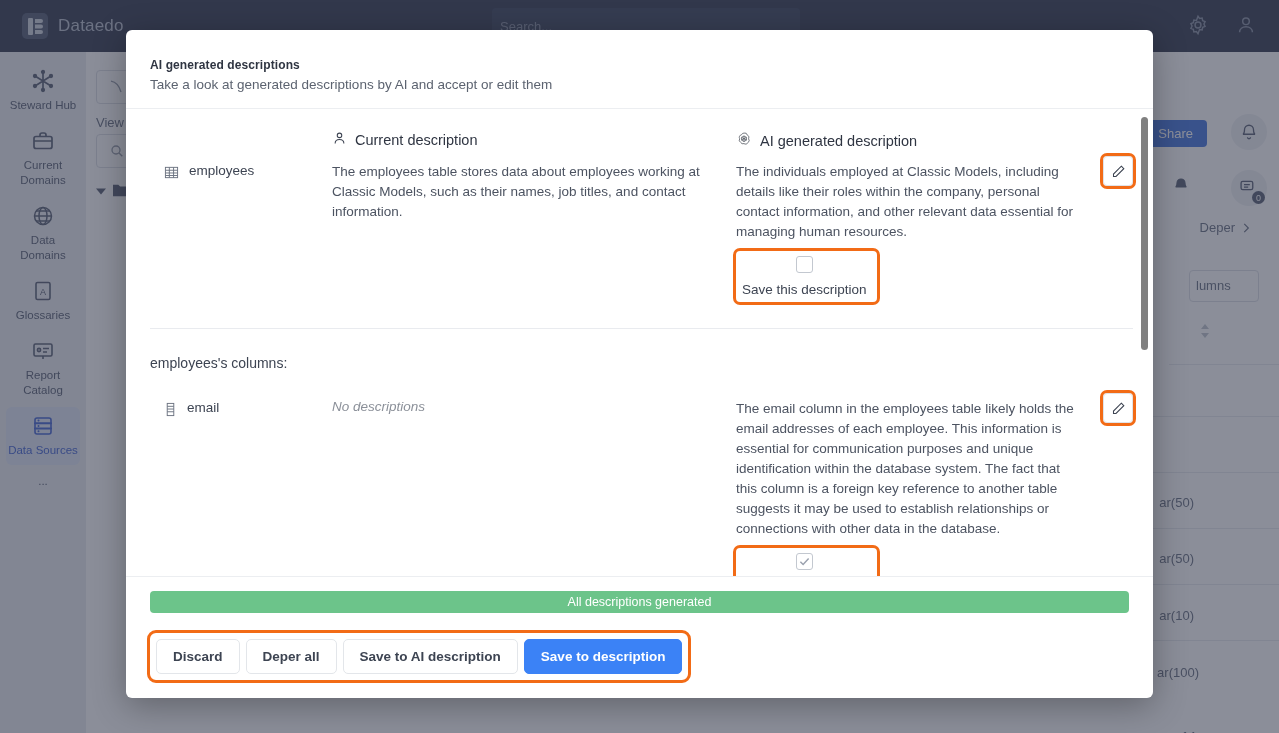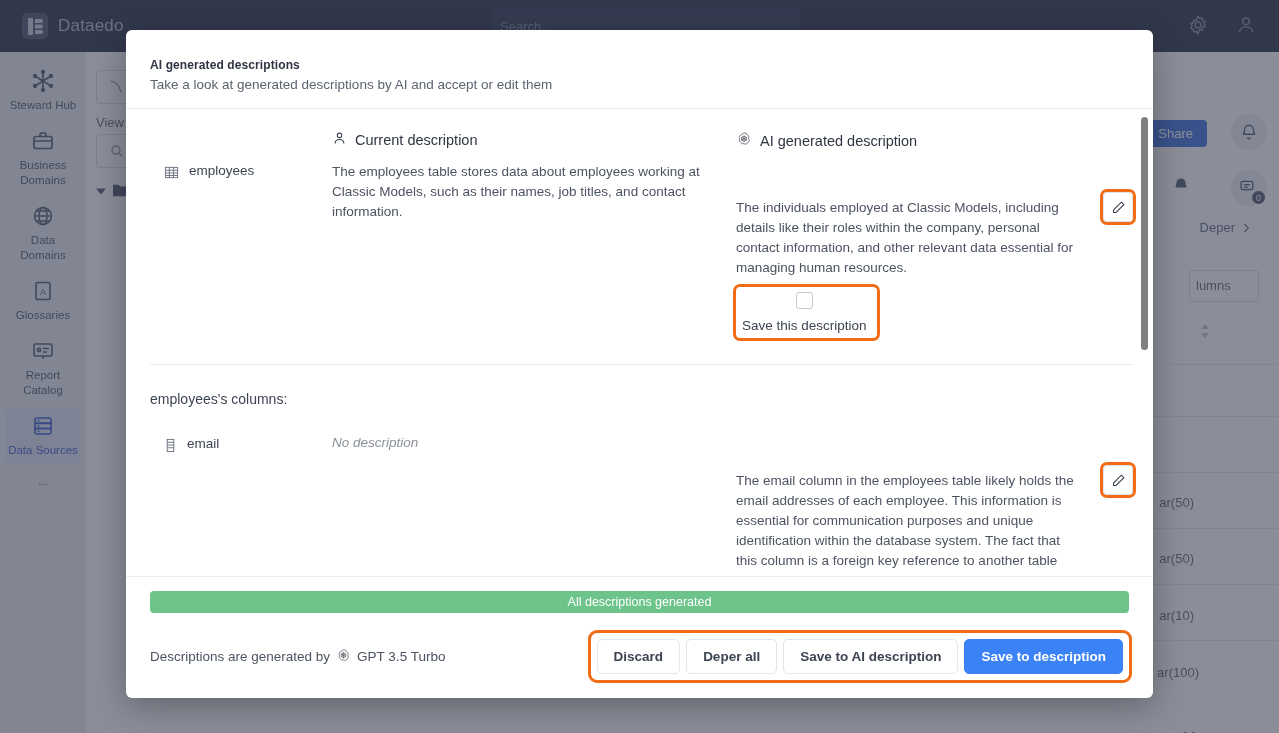--- a/index.html
+++ b/index.html
@@ -139,21 +139,21 @@
   .item-name {
     width: 182px; flex:none;
     display:flex; align-items:flex-start; gap: 10px;
     padding-top: 1px; padding-left: 14px;
   }
   .item-name .nm { font-size: 13.5px; color:#3d4452; }
   .desc-text {
     font-size: 13.5px; color:#4c5361; line-height: 20px;
   }
   .desc-none { font-size: 13.5px; color:#8b9099; font-style: italic; }
-  .ai-cell { position:relative; padding-right: 50px; margin-top: 36px; }
+  .ai-cell { position:relative; padding-right: 50px; }
 
   .edit-btn {
     position:absolute; right: 0; top: -6px;
     width: 30px; height: 30px; border-radius: 4px;
     border: 1px solid #e0e3e8; background:#fff;
     display:flex; align-items:center; justify-content:center;
   }
   .hl-box {
     outline: 3px solid #f26b16; border-radius: 4px;
   }
@@ -264,21 +264,21 @@
       <span class="lbl">Steward Hub</span>
     </div>
 
     <div class="nav-item">
       <span>
         <svg width="24" height="24" viewBox="0 0 24 24" stroke="#5d6578" stroke-width="1.7" fill="none">
           <rect x="3" y="7.5" width="18" height="12" rx="2"></rect>
           <path d="M9 7.5V6a2 2 0 012-2h2a2 2 0 012 2v1.5M3 12h18"></path>
         </svg>
       </span>
-      <span class="lbl">Business Domains</span>
+      <span class="lbl">Current Domains</span>
     </div>
 
     <div class="nav-item">
       <span>
         <svg width="24" height="24" viewBox="0 0 24 24" stroke="#5d6578" stroke-width="1.5" fill="none">
           <circle cx="12" cy="12" r="8.5"></circle>
           <ellipse cx="12" cy="12" rx="4" ry="8.5"></ellipse>
           <path d="M3.5 12h17M5 7h14M5 17h14"></path>
         </svg>
       </span>
@@ -481,21 +481,21 @@
           <span style="margin-top:2px;">
             <svg width="13" height="15" viewBox="0 0 12 16" stroke="#6b7280" stroke-width="1" fill="none">
               <rect x="2.5" y="1.5" width="7" height="13"></rect>
               <path d="M2.5 4.6h7M2.5 7.5h7M2.5 10.4h7"></path>
             </svg>
           </span>
           <span class="nm">email</span>
         </div>
 
         <div class="col-cur" style="padding-right:28px;">
-          <div class="desc-none">No description</div>
+          <div class="desc-none">No descriptions</div>
         </div>
 
         <div class="col-ai ai-cell">
           <div class="desc-text">The email column in the employees table likely holds the email addresses of each employee. This information is essential for communication purposes and unique identification within the database system. The fact that this column is a foreign key reference to another table suggests it may be used to establish relationships or connections with other data in the database.</div>
           <div class="edit-btn hl-box">
             <svg width="15" height="15" viewBox="0 0 24 24" stroke="#3d4452" stroke-width="1.7" fill="none">
               <path d="M16.5 3.5l4 4L8 20H4v-4z"></path>
             </svg>
           </div>
           <div class="save-chk hl-box">
@@ -513,31 +513,20 @@
 
     <div id="mbody-scrollbar"></div>
   </div>
 
   <div id="modal-foot">
     <div id="gen-bar">
       <span>All descriptions generated</span>
     </div>
 
     <div id="foot-row">
-      <div id="gen-by">
-        <span>Descriptions are generated by</span>
-        <span>
-          <svg width="15" height="15" viewBox="0 0 24 24" fill="none" stroke="#5b6069" stroke-width="1.25">
-            <path d="M12 3.1a4 4 0 00-3.7 2.5 4 4 0 00-2.8 6 4 4 0 001.5 5.5 4 4 0 005 1.8 4 4 0 006-1.6 4 4 0 00.9-5.6 4 4 0 00-2-5.6A4 4 0 0012 3.1z"></path>
-            <path d="M12 7.4l3.6 2.1v4.2L12 15.8l-3.6-2.1V9.5z"></path>
-            <path d="M12 7.4v8.4M8.4 9.5l7.2 4.2M15.6 9.5l-7.2 4.2"></path>
-          </svg>
-        </span>
-        <span>GPT 3.5 Turbo</span>
-      </div>
 
       <div id="foot-actions">
         <button class="fbtn">Discard</button>
         <button class="fbtn">Deper all</button>
         <button class="fbtn">Save to AI description</button>
         <button class="fbtn primary">Save to description</button>
       </div>
     </div>
   </div>
 </div>

